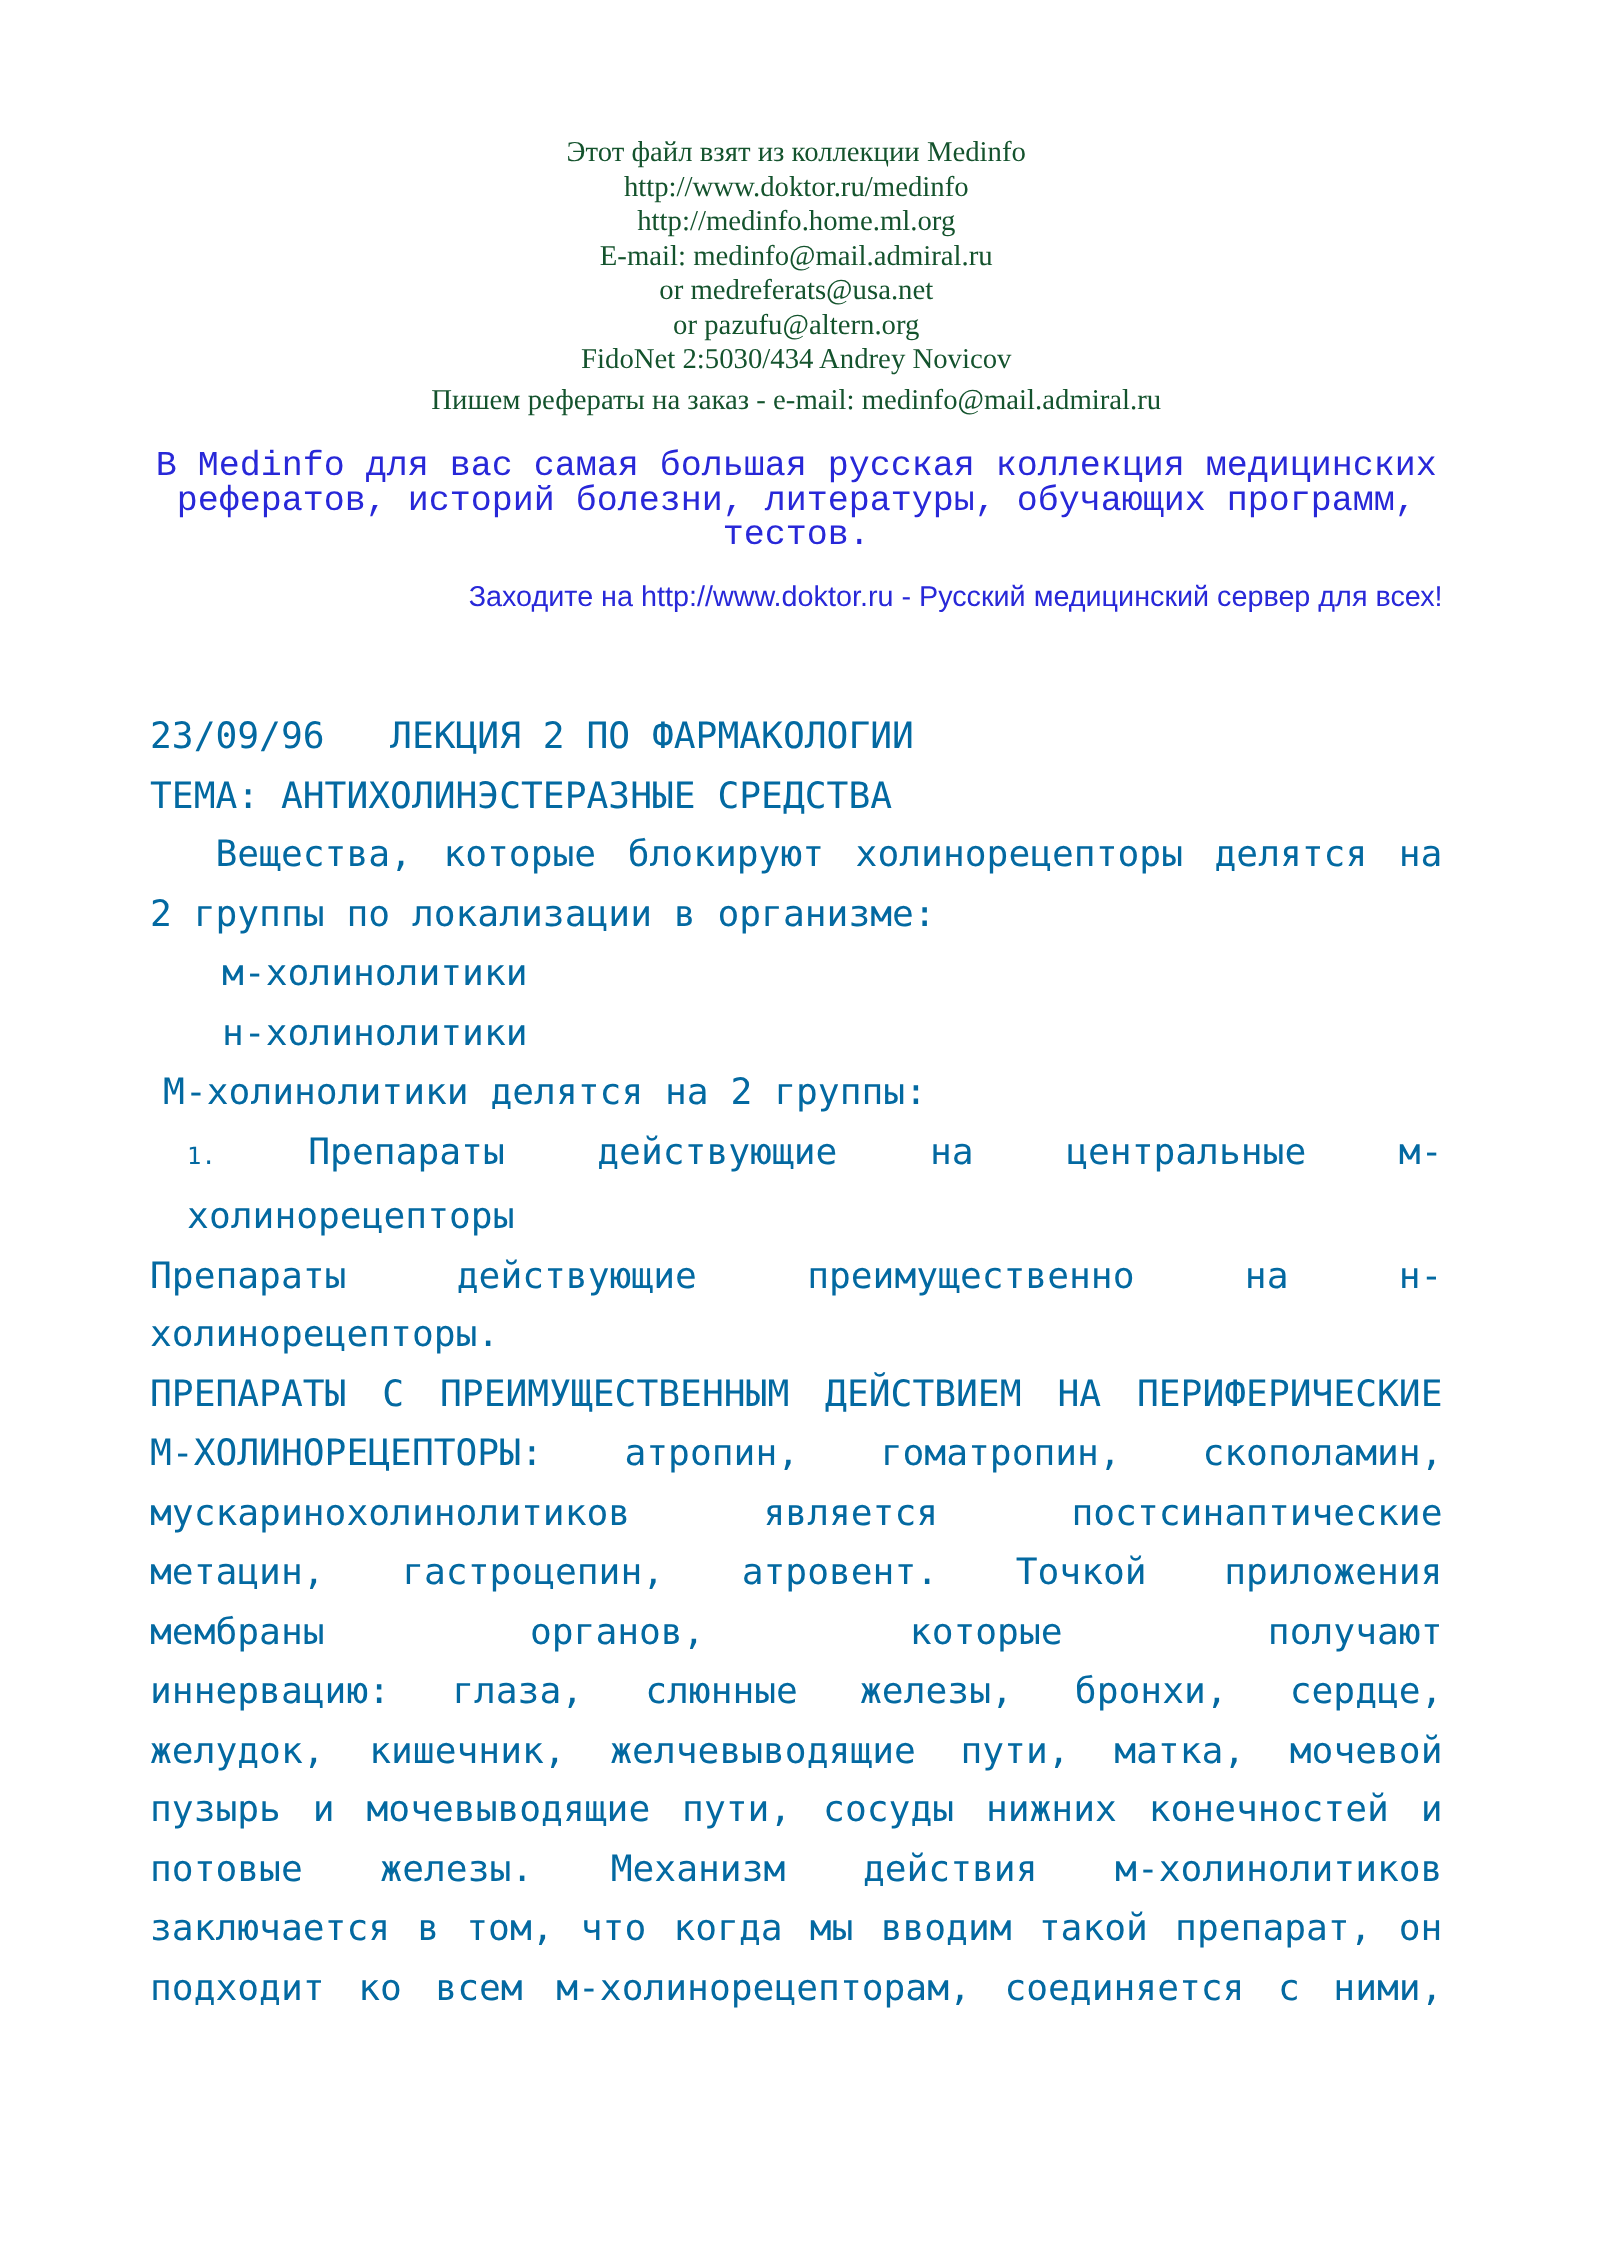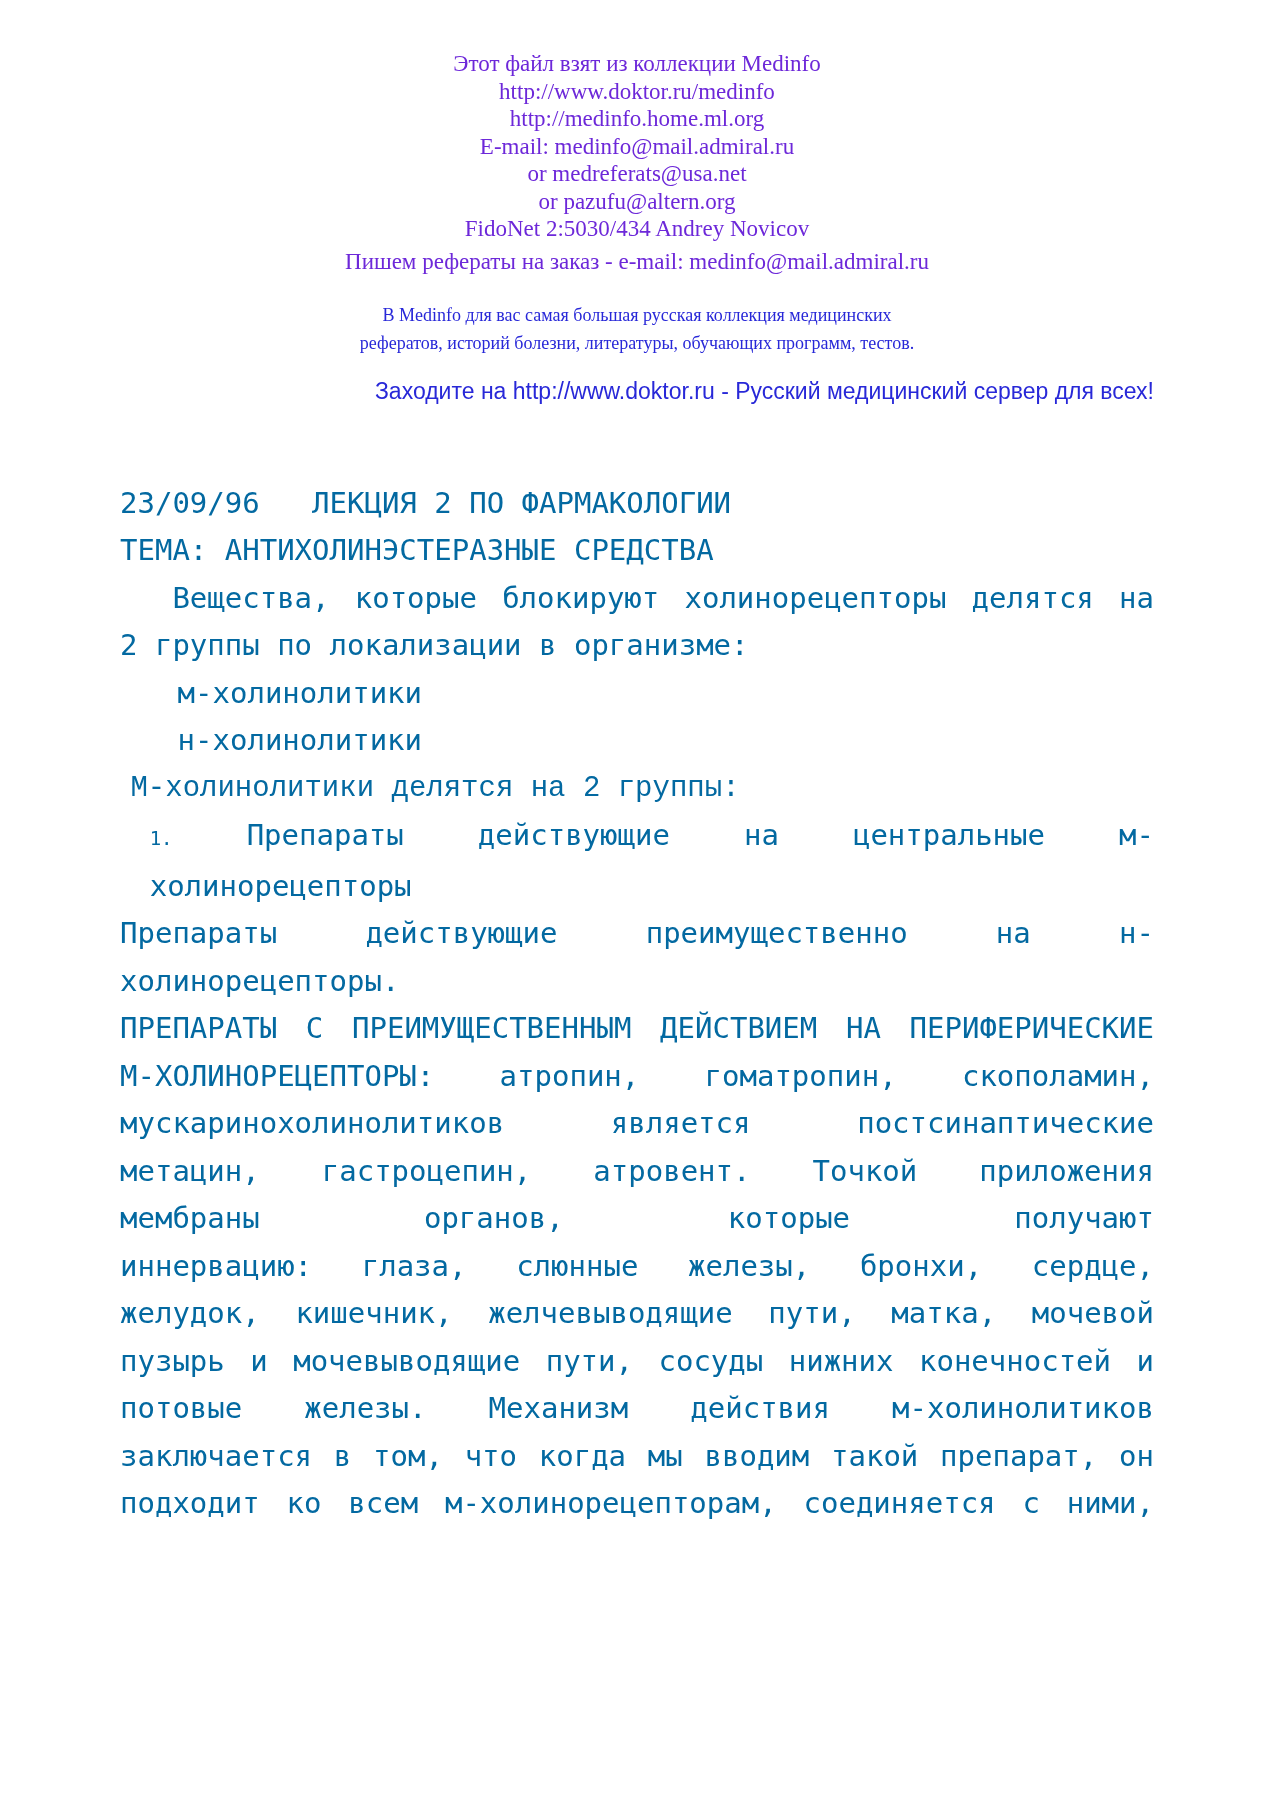--- a/index.html
+++ b/index.html
@@ -5,33 +5,33 @@
   html,body{margin:0;padding:0;background:#ffffff;}
   .page{
     position:relative;
     width:1280px;
     height:1811px;
     background:#ffffff;
     overflow:hidden;
   }
   .col{margin-left:120px;width:1034px;}
   .header-block{
-    padding-top:50px;
+    padding-top:108px;
     text-align:center;
     font-family:"Liberation Serif", serif;
     font-size:23px;
     line-height:27.5px;
-    color:#6d28d9;
+    color:#14532d;
   }
   .header-block .hline:nth-child(8){margin-top:5px;}
   .info-block{
     margin-top:27px;
     text-align:center;
-    font-family:Liberation Serif, serif;
-    font-size:18px;
+    font-family:Liberation Mono, monospace;
+    font-size:28px;
     line-height:27.5px;
     color:#2828d8;
   }
   .visit-line{
     margin-top:21px;
     text-align:right;
     font-family:Liberation Sans, sans-serif;
     font-size:23px;
     line-height:27.5px;
     color:#2828d8;
@@ -78,21 +78,21 @@
 
     <div class="visit-line">Заходите на http://www.doktor.ru - Русский медицинский сервер для всех!</div>
 
     <div class="body-block">
         <div class="bline">23/09/96   ЛЕКЦИЯ 2 ПО ФАРМАКОЛОГИИ</div>
         <div class="bline">ТЕМА: АНТИХОЛИНЭСТЕРАЗНЫЕ СРЕДСТВА</div>
         <div class="bline jus" style="padding-left: 3ch; align-items: center;"><span>Вещества,</span><span>которые</span><span>блокируют</span><span>холинорецепторы</span><span>делятся</span><span>на</span></div>
         <div class="bline">2 группы по локализации в организме:</div>
         <div class="bline" style="padding-left: 3.3ch;">м-холинолитики</div>
         <div class="bline" style="padding-left: 3.3ch;">н-холинолитики</div>
-        <div class="bline" style="padding-left: 0.6ch; font-family: Liberation Mono, monospace;">М-холинолитики делятся на 2 группы:</div>
+        <div class="bline" style="padding-left: 0.6ch;">М-холинолитики делятся на 2 группы:</div>
         <div class="bline jus" style="padding-left: 1.7ch;"><span class="marker">1.</span><span>Препараты</span><span>действующие</span><span>на</span><span>центральные</span><span>м-</span></div>
         <div class="bline" style="padding-left: 1.7ch;">холинорецепторы</div>
         <div class="bline jus"><span>Препараты</span><span>действующие</span><span>преимущественно</span><span>на</span><span>н-</span></div>
         <div class="bline">холинорецепторы.</div>
         <div class="bline jus"><span>ПРЕПАРАТЫ</span><span>С</span><span>ПРЕИМУЩЕСТВЕННЫМ</span><span>ДЕЙСТВИЕМ</span><span>НА</span><span>ПЕРИФЕРИЧЕСКИЕ</span></div>
         <div class="bline jus"><span>М-ХОЛИНОРЕЦЕПТОРЫ:</span><span>атропин,</span><span>гоматропин,</span><span>скополамин,</span></div>
         <div class="bline jus"><span>мускаринохолинолитиков</span><span>является</span><span>постсинаптические</span></div>
         <div class="bline jus"><span>метацин,</span><span>гастроцепин,</span><span>атровент.</span><span>Точкой</span><span>приложения</span></div>
         <div class="bline jus"><span>мембраны</span><span>органов,</span><span>которые</span><span>получают</span></div>
         <div class="bline jus"><span>иннервацию:</span><span>глаза,</span><span>слюнные</span><span>железы,</span><span>бронхи,</span><span>сердце,</span></div>

